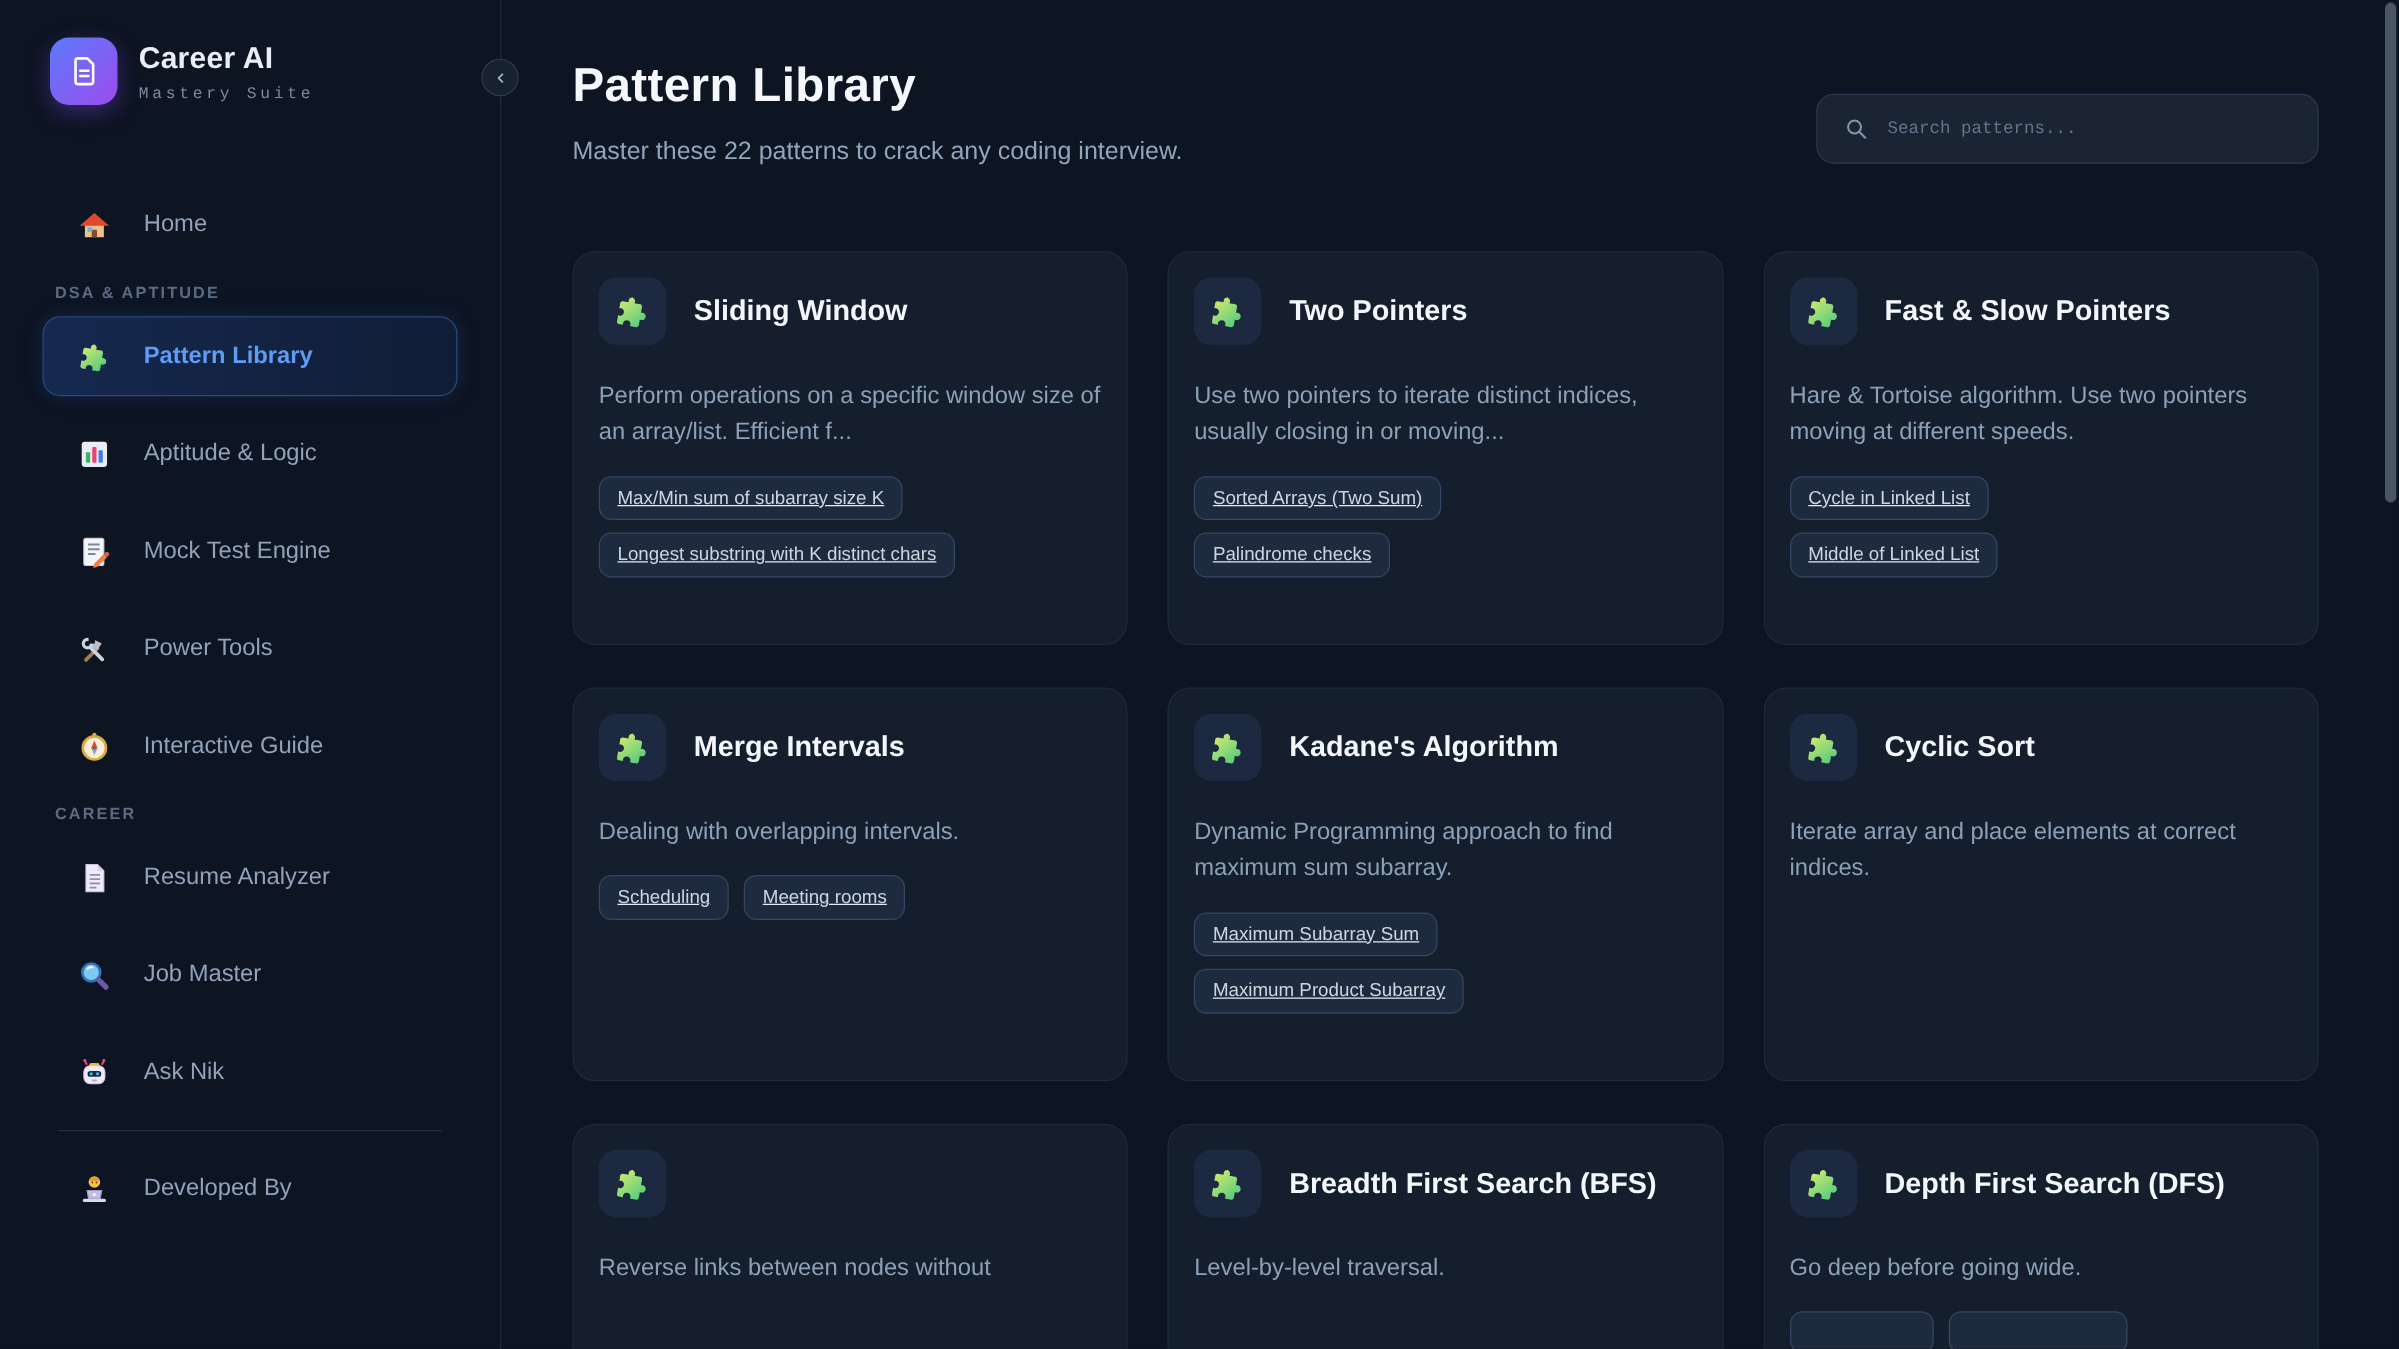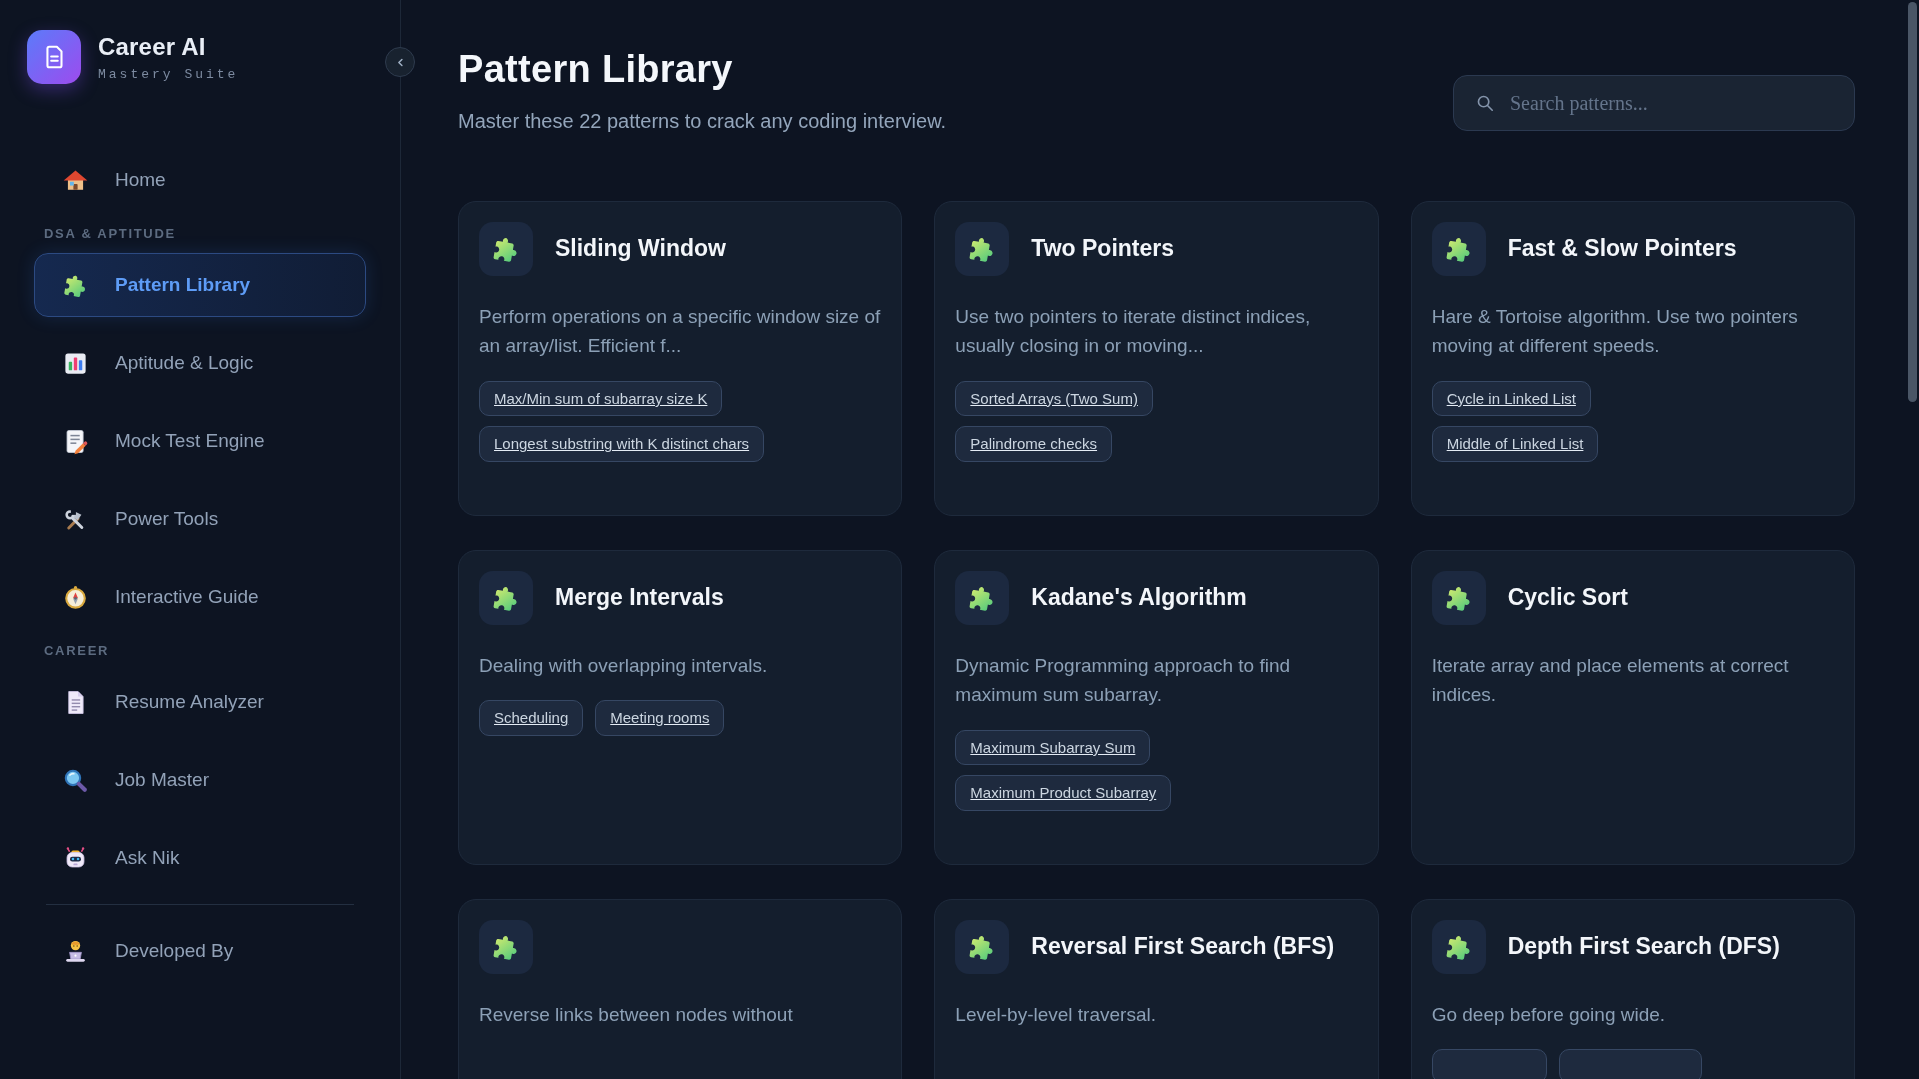--- a/index.html
+++ b/index.html
@@ -11,21 +11,21 @@
     display:flex;
   }
   
   .sidebar {
     width:401px; min-width:401px; height:100%;
     border-right:1px solid #1d2838;
     background:#0d1422;
     position:relative;
     padding-top:30px;
   }
-  .logo-row { display:flex; align-items:center; gap:17px; padding-left:27px; }
+  .logo-row { display:flex; align-items:center; gap:17px; padding-left:40px; }
   .logo-tile {
     width:54px; height:54px; border-radius:15px;
     background:linear-gradient(135deg,#5b7bfa 0%,#9d4bee 100%);
     display:flex; align-items:center; justify-content:center;
     box-shadow:0 6px 18px rgba(125,77,240,.35);
   }
   .logo-tile svg { width:30px; height:30px; }
   .logo-title { font-size:24px; font-weight:bold; color:#e9eef6; letter-spacing:.2px; }
   .logo-sub { font-family:"Liberation Mono", monospace; font-size:13px; color:#7d8ba1; letter-spacing:3px; margin-top:6px; }
   .collapse-btn {
@@ -58,22 +58,22 @@
   .page-title { font-size:38px; font-weight:800; color:#f4f7fb; letter-spacing:.3px; }
   .page-sub { font-size:20px; color:#93a5bb; margin-top:19px; }
   .search-box {
     width:402px; height:56px; border-radius:14px; margin-top:27px;
     background:#1a2433; border:1px solid #2b3950;
     display:flex; align-items:center; gap:14px; padding:0 20px;
   }
   .search-box svg { width:22px; height:22px; min-width:22px; }
   .search-box input {
     background:transparent; border:none; outline:none;
-    color:#dbe4ee; font-size:20px; width:100%;
-    font-family:Liberation Serif, serif;
+    color:#dbe4ee; font-size:14px; width:100%;
+    font-family:Liberation Mono, monospace;
   }
   .search-box input::placeholder { color:#64748b; }
   
   .grid {
     margin-top:68px;
     display:grid; grid-template-columns:repeat(3, 1fr); gap:34px 32px;
   }
   .card {
     background:#141e2d; border:1px solid #1e2a3c; border-radius:18px;
     padding:20px; height:315px; overflow:hidden; cursor:pointer;
@@ -459,21 +459,21 @@
                 <linearGradient id="pzg" x1="0" y1="0" x2="1" y2="1">
                   <stop offset="0" stop-color="#d8ec6e"></stop>
                   <stop offset="1" stop-color="#49c87e"></stop>
                 </linearGradient>
               </defs>
               <g transform="rotate(10 16 16)">
                 <path fill="url(#pzg)" d="M13.5 4.5c1.8 0 3.2 1.4 3.2 3.1 0 .5-.1 1-.3 1.4h5.1c1 0 1.9.9 1.9 1.9v5.1c.4-.2.9-.3 1.4-.3 1.7 0 3.1 1.4 3.1 3.2 0 1.8-1.4 3.2-3.1 3.2-.5 0-1-.1-1.4-.3v5.1c0 1-.9 1.9-1.9 1.9h-5.6c.2-.4.3-.9.3-1.4 0-1.7-1.4-3.1-3.2-3.1s-3.2 1.4-3.2 3.1c0 .5.1 1 .3 1.4H6.4c-1 0-1.9-.9-1.9-1.9v-5.6c.4.2.9.3 1.4.3 1.7 0 3.1-1.4 3.1-3.2 0-1.8-1.4-3.2-3.1-3.2-.5 0-1 .1-1.4.3v-4.6c0-1 .9-1.9 1.9-1.9h5.1c-.2-.4-.3-.9-.3-1.4 0-1.7 1.4-3.1 3.3-3.1z"></path>
               </g>
             </svg>
           </span>
-          <h3 class="card-title">Reversal First Search (BFS)</h3>
+          <h3 class="card-title">Breadth First Search (BFS)</h3>
         </div>
         <p class="card-desc">Level-by-level traversal.</p>
       </article>
       <article class="card">
         <div class="card-head">
           <span class="card-icon">
             <svg viewBox="0 0 32 32">
               <defs>
                 <linearGradient id="pzg" x1="0" y1="0" x2="1" y2="1">
                   <stop offset="0" stop-color="#d8ec6e"></stop>

